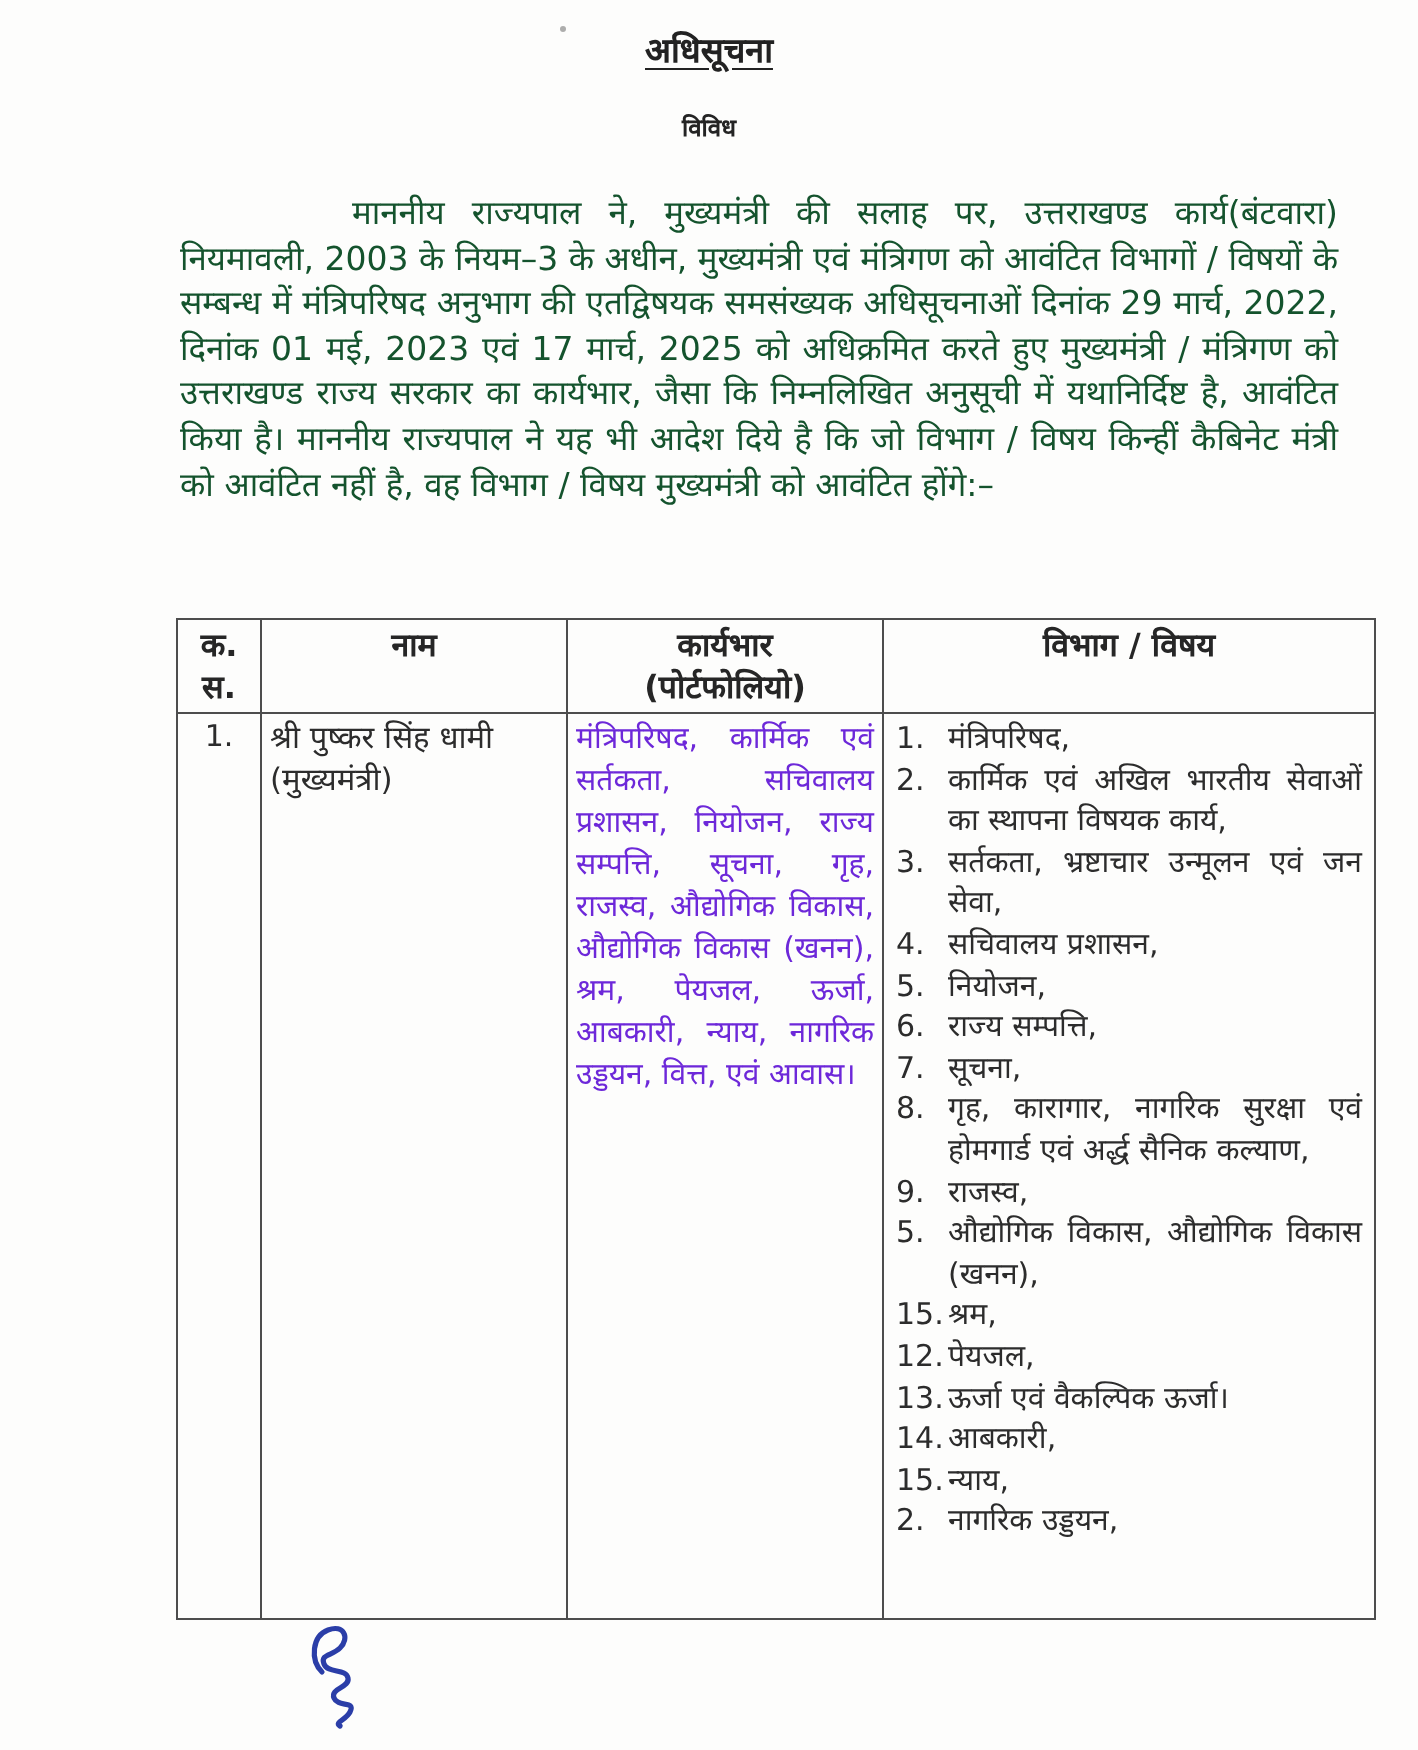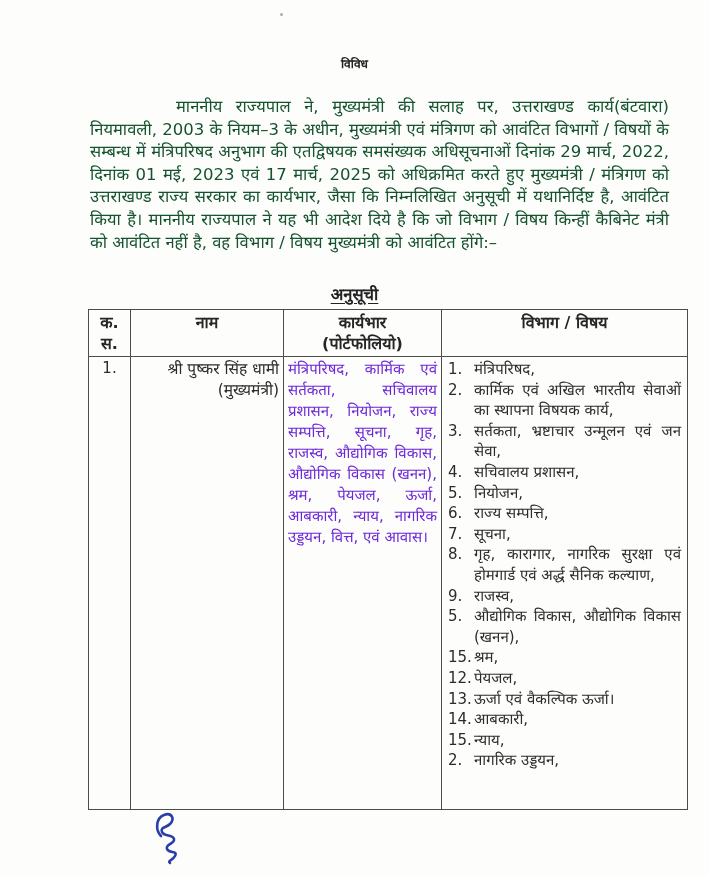--- a/index.html
+++ b/index.html
@@ -63,21 +63,21 @@
   col.c-dept   { width:246px; }
   th.hdr {
     font-size:16px; font-weight:bold; color:#262626;
     text-align:center; white-space:pre-line;
     line-height:21px; padding-top:3px; padding-bottom:3px;
   }
   td.serial-cell {
     text-align:center; font-size:15px; padding-top:6px; color:#2c2c2c;
   }
   td.name-cell {
-    text-align:right; font-size:15.5px; line-height:21px;
+    text-align:left; font-size:15.5px; line-height:21px;
     white-space:pre-line; padding-top:5px; color:#2c2c2c;
   }
   td.portfolio-cell {
     font-size:15px; line-height:21px;
     text-align:justify; padding:5px 6px; color:#6d28d9;
     height:448px;
   }
   td.dept-cell { padding:4px 4px 0 4px; }
   ol.dept-list {
     list-style:none; margin:0; padding:0;
@@ -97,28 +97,28 @@
     width:50px; height:58px;
   }
 </style>
 </head>
 <body>
 
 <div class="page">
 
   <div class="scan-dot"></div>
 
+  <div class="doc-title">
+    <span class="u">अधिसूचना</span>
+  </div>
 
   <div class="doc-subtitle">विविध</div>
 
   <div class="body-para">माननीय राज्यपाल ने, मुख्यमंत्री की सलाह पर, उत्तराखण्ड कार्य(बंटवारा) नियमावली, 2003 के नियम–3 के अधीन, मुख्यमंत्री एवं मंत्रिगण को आवंटित विभागों / विषयों के सम्बन्ध में मंत्रिपरिषद अनुभाग की एतद्विषयक समसंख्यक अधिसूचनाओं दिनांक 29 मार्च, 2022, दिनांक 01 मई, 2023 एवं 17 मार्च, 2025 को अधिक्रमित करते हुए मुख्यमंत्री / मंत्रिगण को उत्तराखण्ड राज्य सरकार का कार्यभार, जैसा कि निम्नलिखित अनुसूची में यथानिर्दिष्ट है, आवंटित किया है। माननीय राज्यपाल ने यह भी आदेश दिये है कि जो विभाग / विषय किन्हीं कैबिनेट मंत्री को आवंटित नहीं है, वह विभाग / विषय मुख्यमंत्री को आवंटित होंगे:–</div>
 
-  <div class="schedule-heading">
-    <span class="u">अनुसूची</span>
-  </div>
 
   <table class="schedule">
     <colgroup>
       <col class="c-serial">
       <col class="c-name">
       <col class="c-port">
       <col class="c-dept">
     </colgroup>
     <thead>
       <tr>

